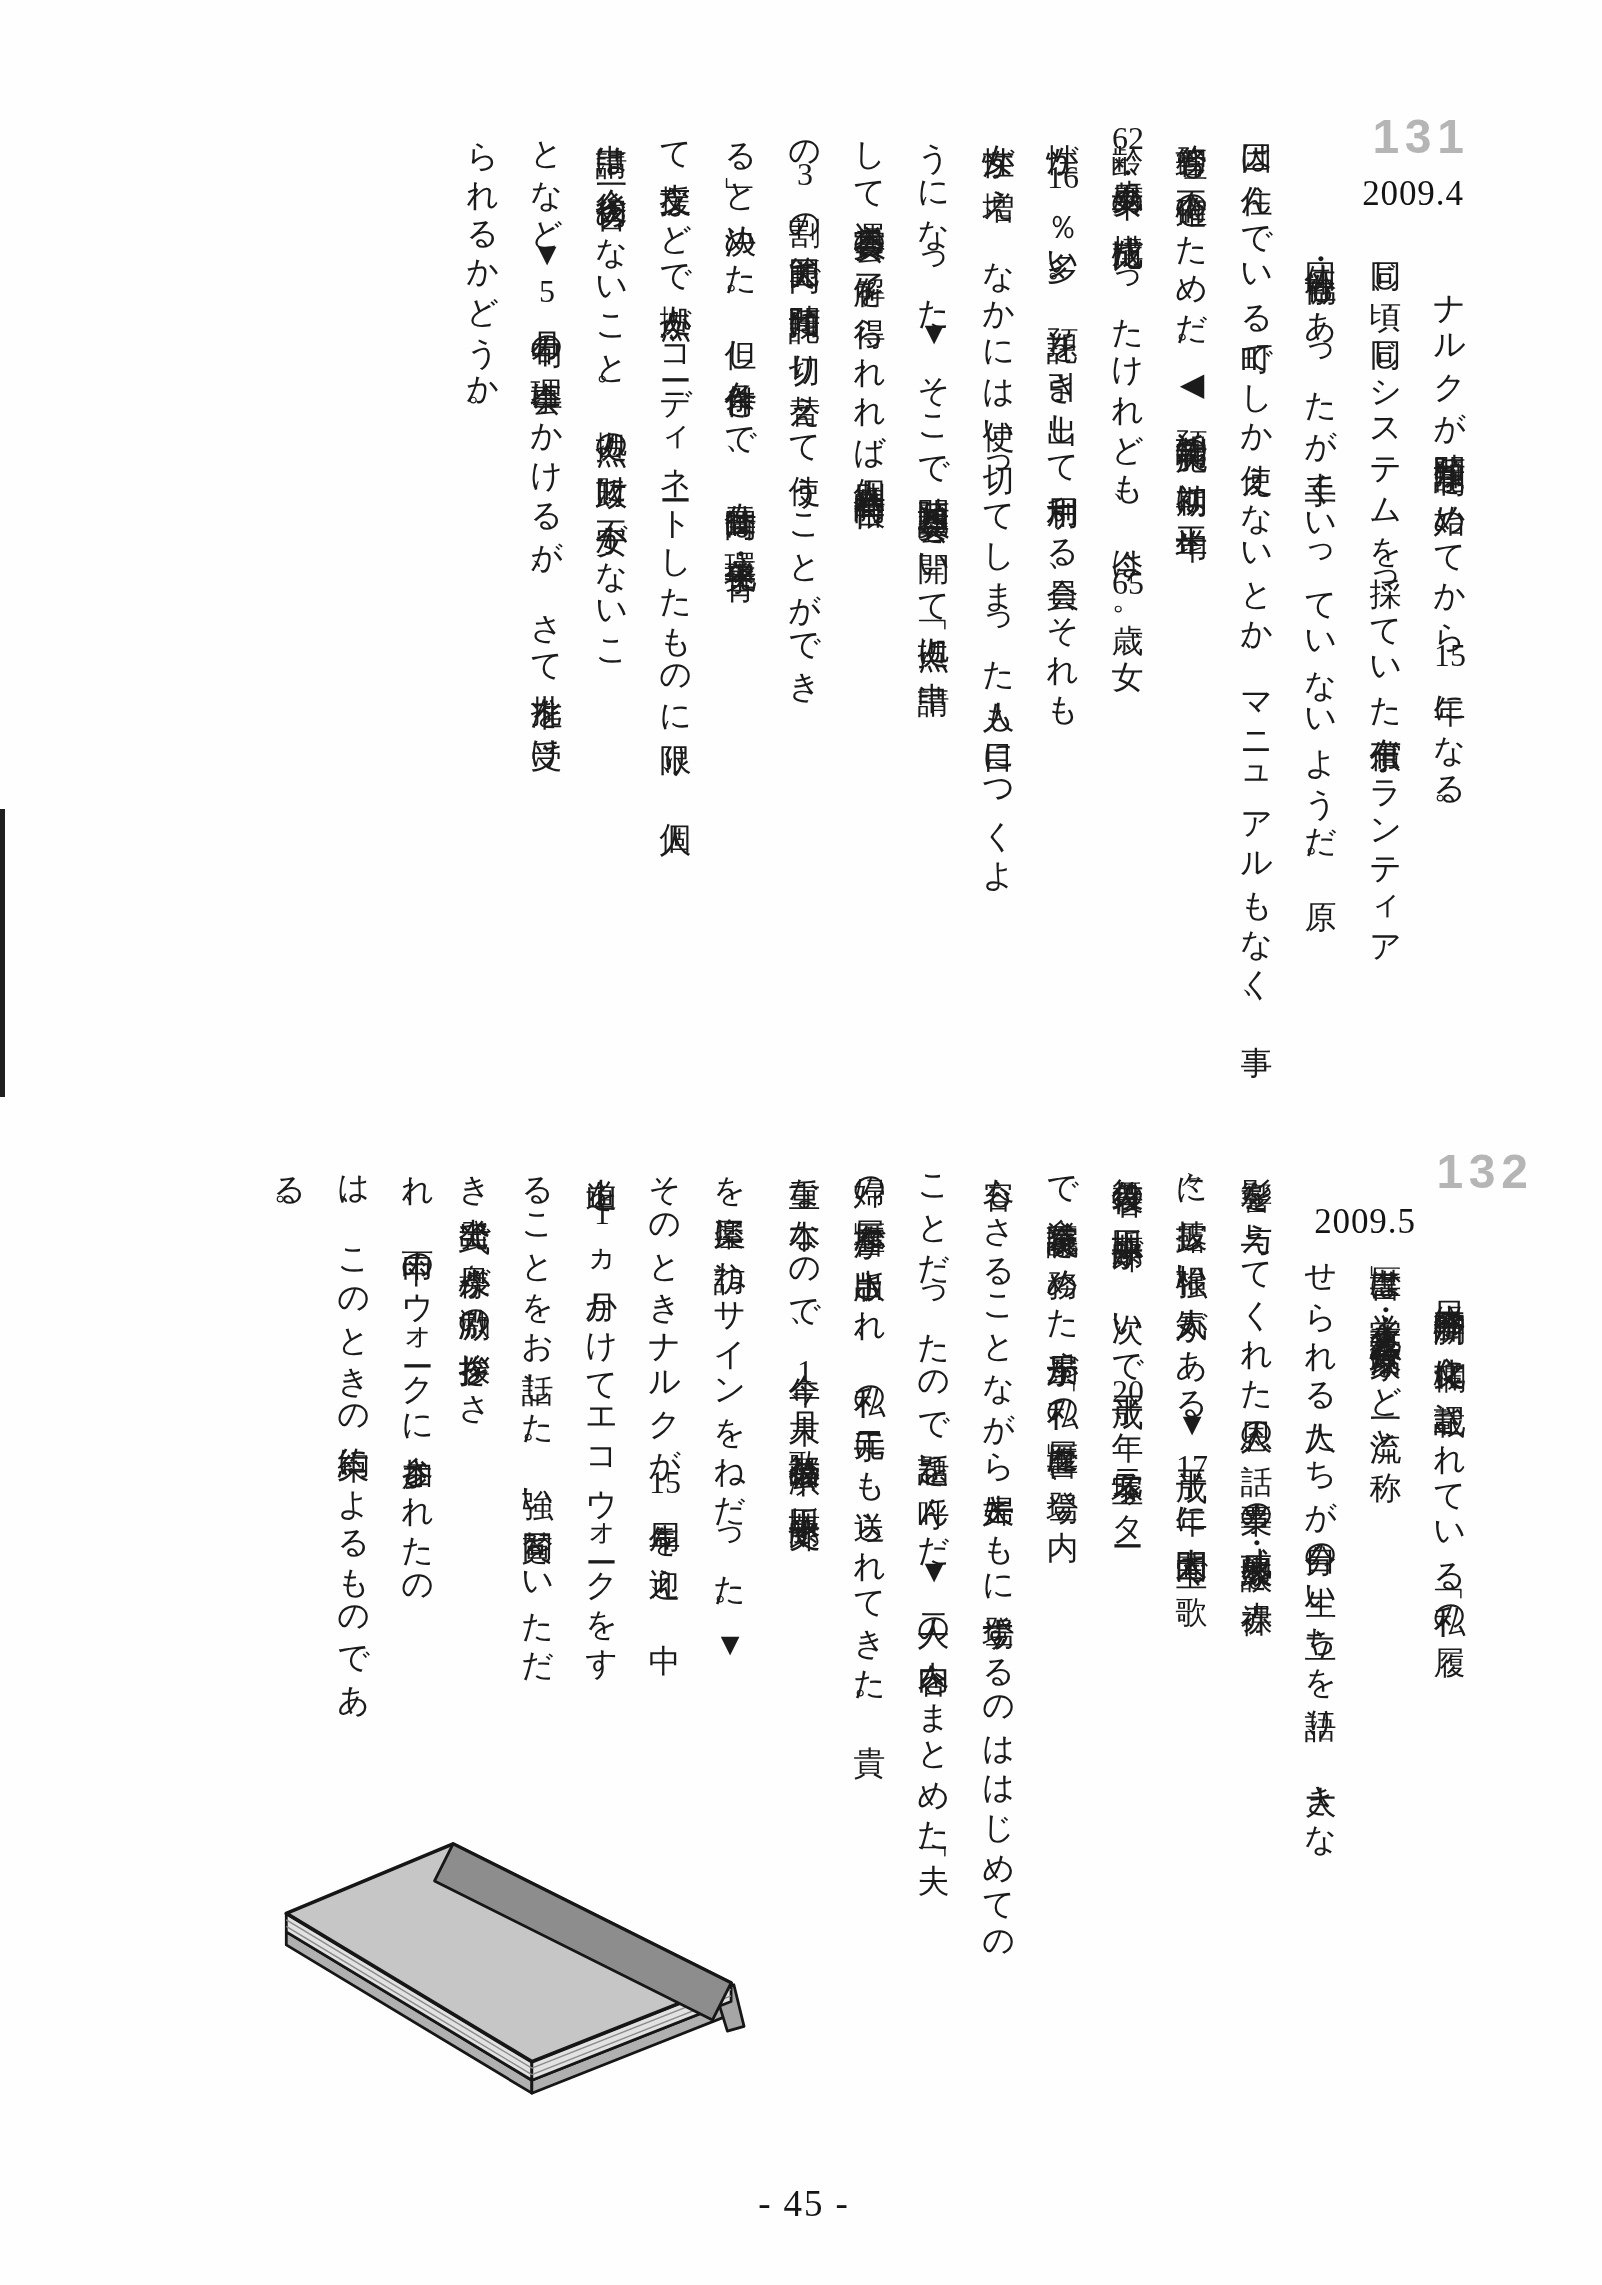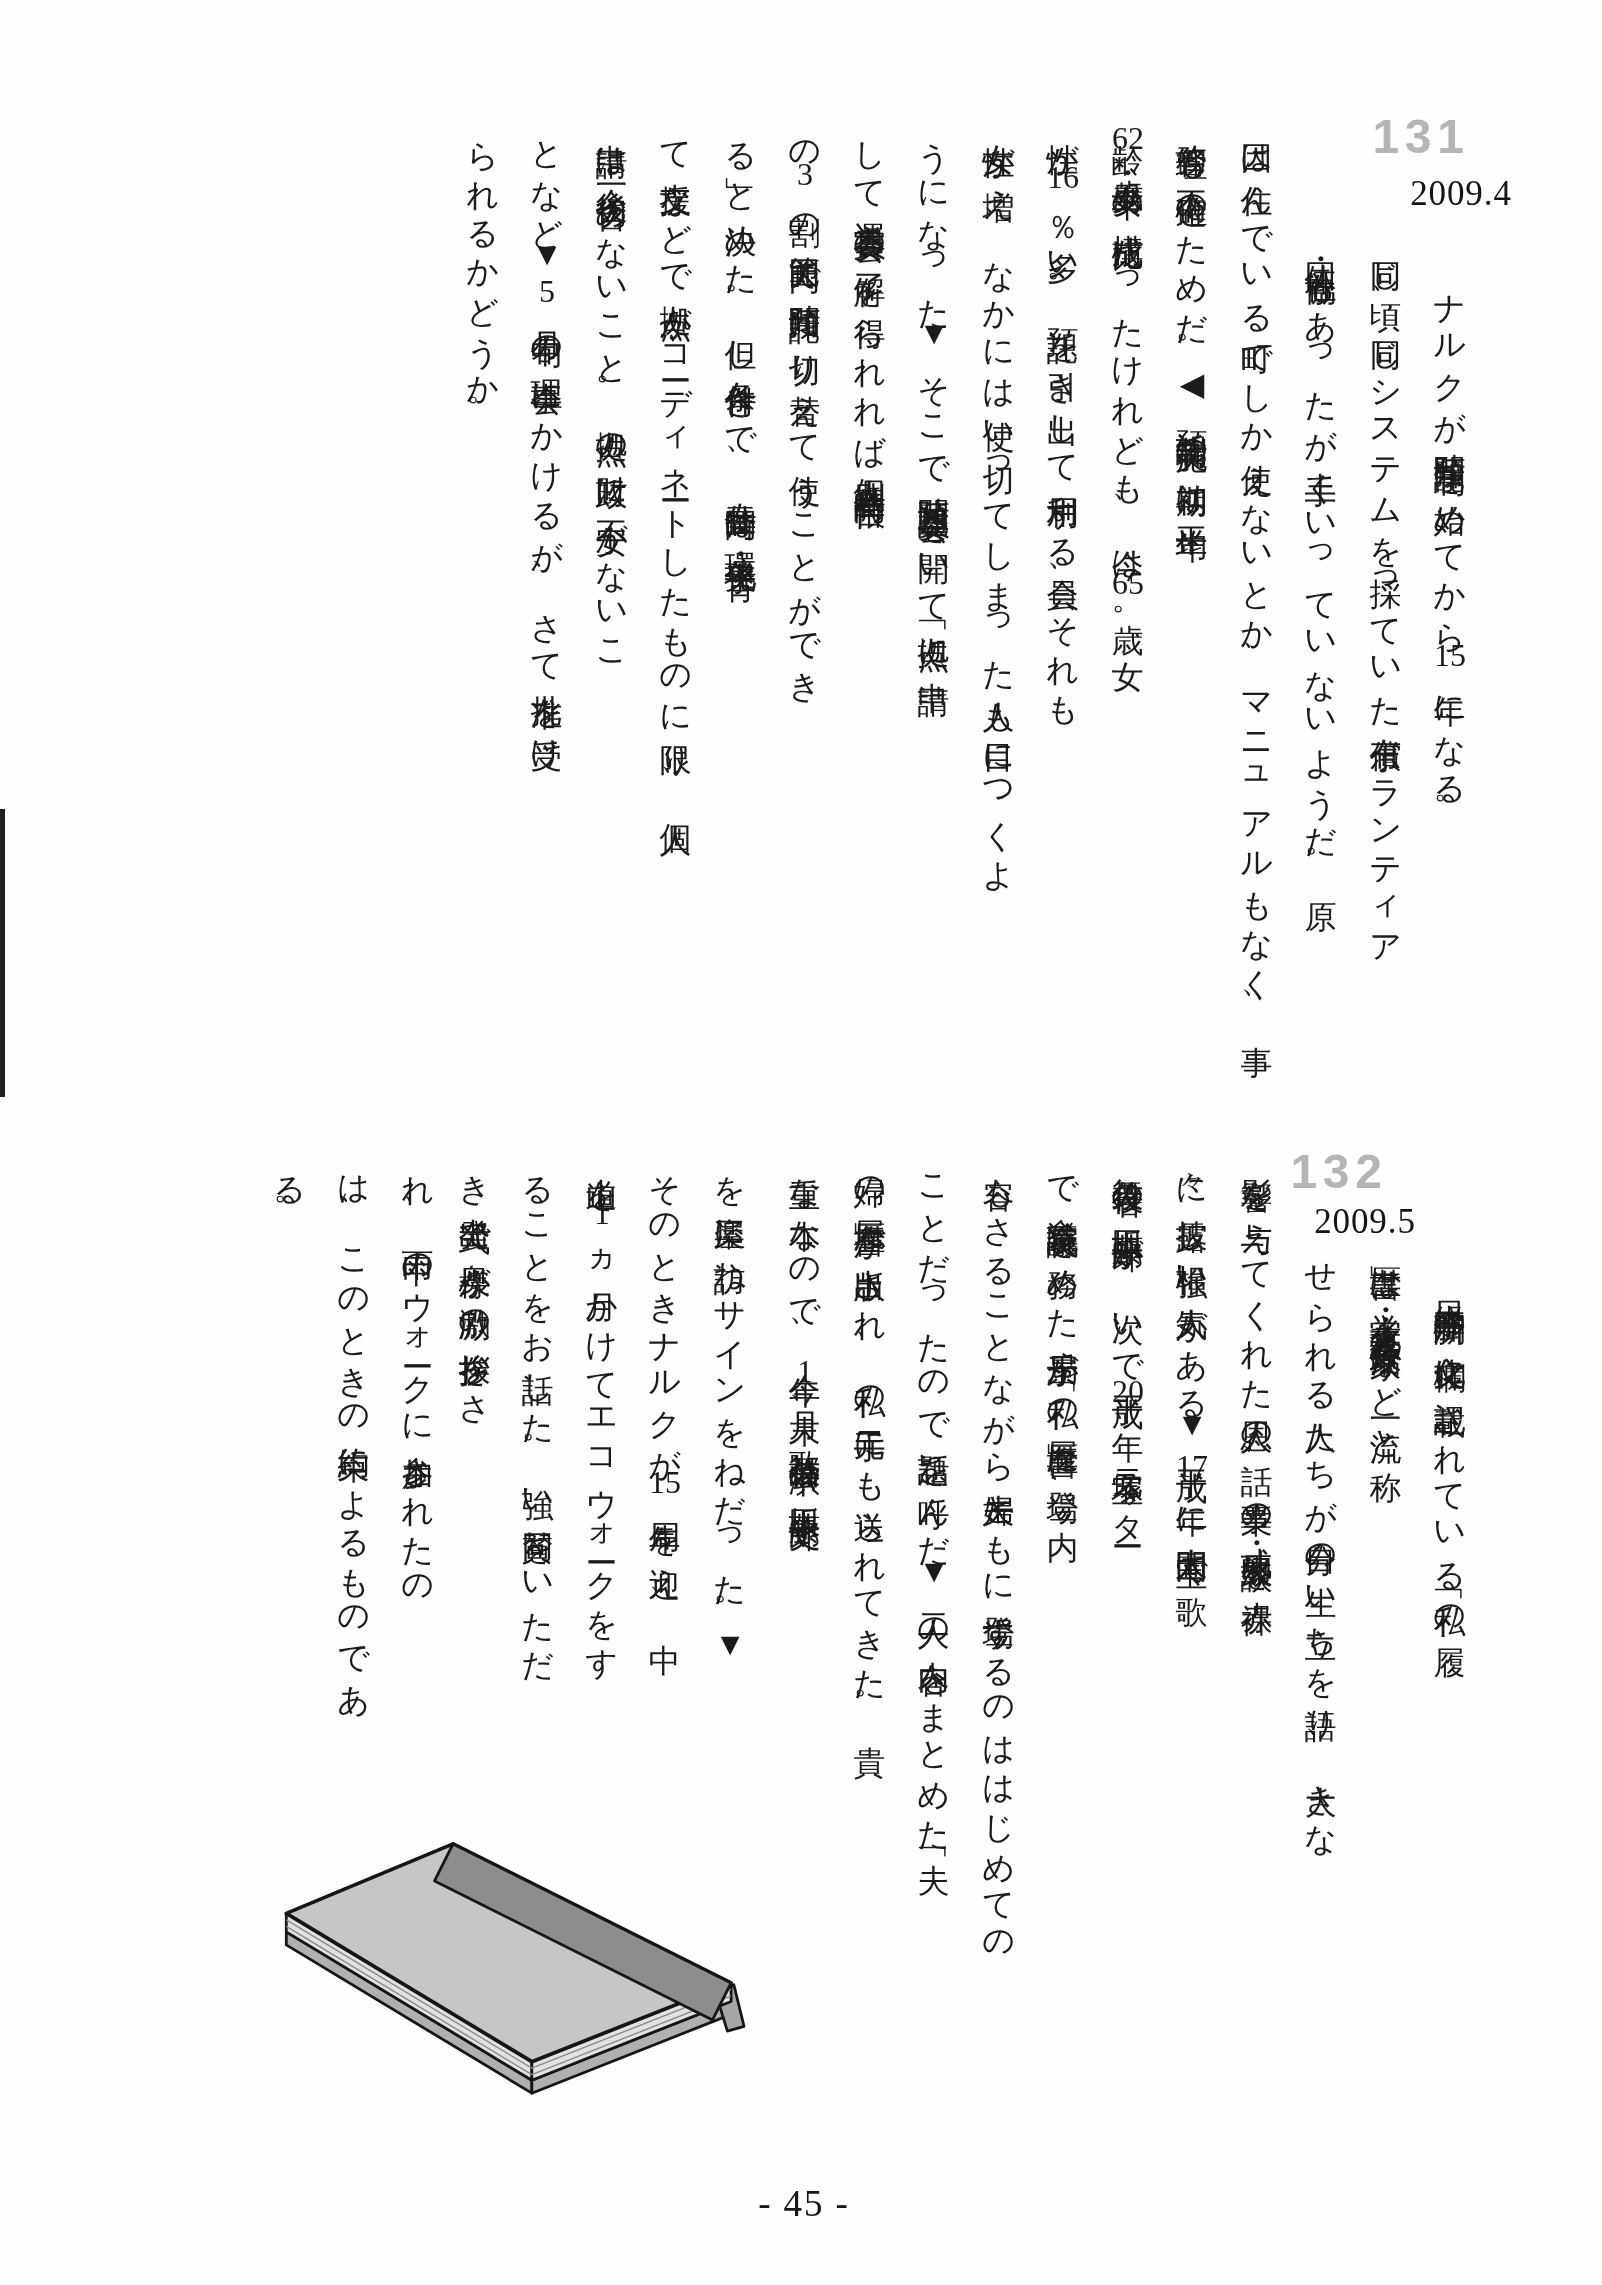--- a/index.html
+++ b/index.html
@@ -56,42 +56,42 @@
   }
   .book-svg{ position:absolute; left:272px; top:1830px; }
 </style>
 </head>
 <body>
 
 <div class="page">
 
   <div>
     <div class="sec-num" style="left:1362px;top:109px;margin-left:8px;">131</div>
-    <div class="sec-date" style="left:1362px;top:174px;margin-left:48px;">2009.4</div>
+    <div class="sec-date" style="left:1362px;top:174px;">2009.4</div>
 
     <div class="vt" style="left:1428px;top:272px;">ナルクが時間預託制を始めてから<span class="tcy">15</span>年になる。</div>
     <div class="vt" style="left:1364px;top:237px;">同じ頃、同じシステムを採っていた有償ボランティア</div>
     <div class="vt" style="left:1299px;top:237px;">団体・社協もあったが上手くいっていないようだ。原</div>
     <div class="vt" style="left:1235px;top:119px;">因は住んでいる町でしか使えないとか、マニュアルもなく、事</div>
     <div class="vt" style="left:1170px;top:119px;">務管理も不適確のためだ。◀預託制実施の初期は平均年</div>
     <div class="vt" style="left:1106px;top:119px;">齢<span class="tcy">62</span>歳・男女半々の構成比だったけれども、今は<span class="tcy">65</span>歳。女</div>
     <div class="vt" style="left:1041px;top:119px;">性が<span class="tcy">16</span>％多い。預託を引き出して利用する会員、それも</div>
     <div class="vt" style="left:977px;top:119px;">女性が増え、なかには使い切ってしまった人も目につくよ</div>
     <div class="vt" style="left:912px;top:119px;">うになった▼そこで時間預託委員会を開いて「拠点に申請</div>
     <div class="vt" style="left:848px;top:119px;">して運営委員会の了解を得られれば個人別奉仕時間台帳</div>
     <div class="vt" style="left:783px;top:119px;">の<span class="tcy">3</span>割の範囲内で時間預託に切り替えて使うことができ</div>
     <div class="vt" style="left:719px;top:119px;">る」と決めた。但し条件付きで、奉仕時間は環境美化・子育</div>
     <div class="vt" style="left:654px;top:119px;">て支援などで拠点がコーディネートしたものに限り、個人</div>
     <div class="vt" style="left:590px;top:119px;">申請は今後一切含めないこと。拠点の財政に不安がないこ</div>
     <div class="vt" style="left:525px;top:119px;">となど▼<span class="tcy">5</span>月中旬の理事会にかけるが、さて批准を受け</div>
     <div class="vt" style="left:461px;top:119px;">られるかどうか。</div>
   </div>
 
   <div>
-    <div class="sec-num" style="left:1288px;top:1144px;">132</div>
+    <div class="sec-num" style="left:1434px;top:1144px;">132</div>
     <div class="sec-date" style="left:1314px;top:1202px;">2009.5</div>
 
     <div class="vt" style="left:1428px;top:1276px;">日本経済新聞の文化欄に記載されている「私の履</div>
     <div class="vt" style="left:1364px;top:1241px;">歴書」は学者・文化人・経営者・政治家など一流と称</div>
     <div class="vt" style="left:1299px;top:1241px;">せられる人たちが自分の生い立ちを語り、大きな</div>
     <div class="vt" style="left:1235px;top:1153px;">影響を与えてくれた恩人の話、事業の成功・失敗談を赤裸</div>
     <div class="vt" style="left:1170px;top:1153px;">々に披露し根強い人気がある▼平成<span class="tcy">17</span>年に人間国宝で歌</div>
     <div class="vt" style="left:1106px;top:1153px;">舞伎役者の坂田藤十郎が、次いで平成<span class="tcy">20</span>年、元宝塚スター</div>
     <div class="vt" style="left:1041px;top:1153px;">で参議院議長を務めた扇千景が「私の履歴書」に登場、内</div>
     <div class="vt" style="left:977px;top:1153px;">容もさることながら夫婦ともに登場するのははじめての</div>

